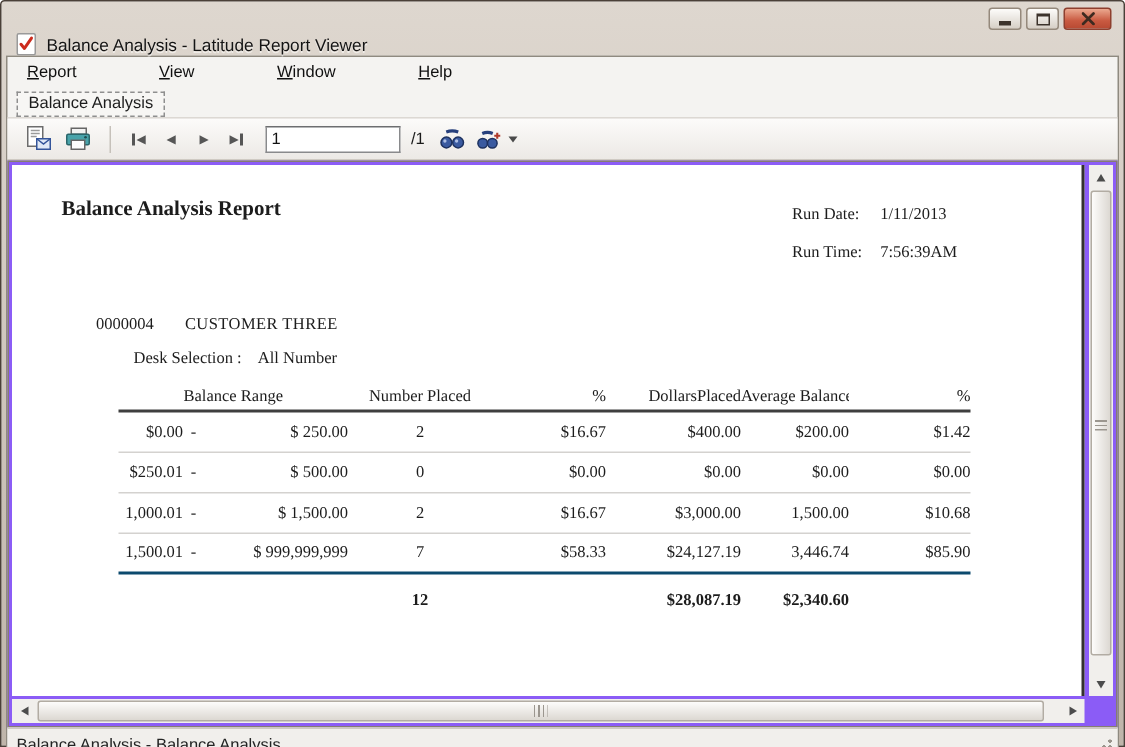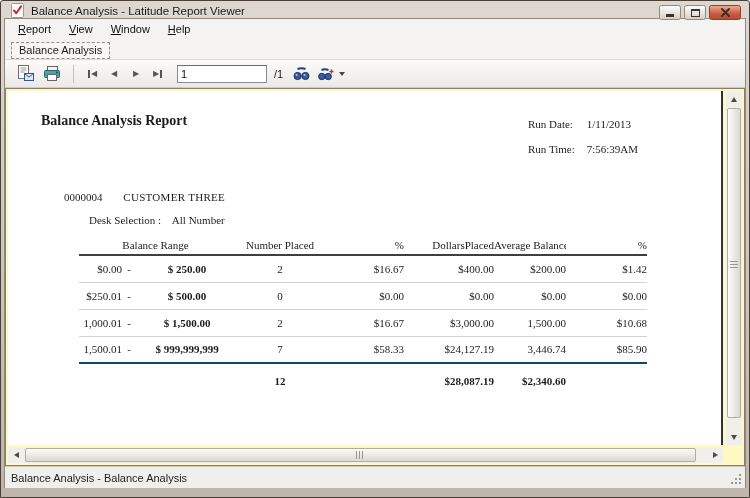--- a/index.html
+++ b/index.html
@@ -2,34 +2,34 @@
 <html><head>
 <meta charset="utf-8">
 <style>
   html,body{margin:0;padding:0;width:750px;height:498px;overflow:hidden;background:#fff;
     font-family:"Liberation Sans",sans-serif;}
   *{box-sizing:border-box;}
 
   
   .window{width:750px;height:498px;border:1px solid #4a4038;border-radius:3px 3px 0 0;
     background:linear-gradient(#ded7cf,#bfb5aa);padding:0 3px 3px;}
-  .titlebar{height:17px;display:flex;align-items:center;padding:2px 3px 0 6px;}
+  .titlebar{height:36px;display:flex;align-items:flex-end;padding:2px 3px 0 6px;}
   .app-icon{width:15px;height:15px;flex:0 0 auto;}
   .title-text{font-size:11.5px;color:#141414;margin-left:6px;flex:1;white-space:nowrap;
     text-shadow:0 1px 0 rgba(255,255,255,.55);}
   .win-buttons{display:flex;gap:3px;align-self:flex-start;margin-top:2px;margin-right:2px;}
   .win-btn{height:15px;border-radius:2.5px;display:flex;align-items:center;justify-content:center;cursor:default;}
   .win-btn.minb,.win-btn.maxb{width:22px;background:linear-gradient(#fdfcfa,#d6cfc6);border:1px solid #95897c;}
   .win-btn.closeb{width:32px;background:linear-gradient(#eba88f,#c95a41 60%,#b84a33);border:1px solid #8e3f2e;}
   .glyph-min{width:8px;height:3px;background:#3c332c;margin-top:6px;}
   .glyph-max{width:9px;height:8px;border:1px solid #3c332c;border-top-width:2px;background:transparent;}
 
   .client{height:470px;background:#f4f3f1;border:1px solid #8f8a80;}
 
-  .menubar{height:21px;display:flex;align-items:center;padding-left:4px;}
+  .menubar{height:21px;display:flex;align-items:center;padding-left:4px;gap:37px;}
   .menu-item{padding:2px 9px 3px;font-size:11px;color:#101010;}
   .menu-item u{text-decoration:underline;}
 
   .tabrow{height:19px;padding-left:6px;}
   .tab{display:inline-block;font-size:11px;color:#1c1c1c;padding:1px 7px 2px;
     border:1px dashed #8f8f8f;background:#f7f6f4;}
 
   .toolbar{height:29px;border-top:1px solid #dcd8d3;border-bottom:1px solid #cfcac3;
     background:linear-gradient(#fcfbfa,#ecE9e5);display:flex;align-items:center;padding-left:8px;}
   .tbtn{height:22px;display:flex;align-items:center;justify-content:center;padding:0 4px;border-radius:2px;}
@@ -37,21 +37,21 @@
   .nav-btn{width:22px;height:20px;display:flex;align-items:center;justify-content:center;color:#565656;}
   .nav-glyph{font-size:8px;line-height:1;}
   .nav-bar{width:2px;height:8px;background:#565656;margin:0 1px;}
   .page-box{width:90px;height:18px;border:1px solid #898a8c;border-top-color:#6d6e70;
     font:11px "Liberation Sans",sans-serif;padding:0 3px;margin-left:8px;background:#fff;color:#111;}
   .page-total{font-size:11px;color:#1a1a1a;margin-left:7px;}
   .caret-down{width:0;height:0;border-left:3.5px solid transparent;border-right:3.5px solid transparent;
     border-top:4px solid #4a4a4a;margin-left:4px;}
 
   
-  .viewer{position:relative;height:378px;border:1px solid #857d72;background:#fef9c3;}
+  .viewer{position:relative;height:378px;border:1px solid #857d72;background:#8b5cf6;}
   .page{position:absolute;left:2px;top:2px;right:21px;bottom:20px;background:#fff;
     border-right:2px solid #33312d;overflow:hidden;}
 
   
   .vscroll{position:absolute;top:2px;right:2px;width:16px;bottom:20px;background:#f1efec;}
   .hscroll{position:absolute;left:2px;right:21px;bottom:2px;height:16px;background:#f1efec;}
   .sc-btn{position:absolute;width:16px;height:16px;display:flex;align-items:center;justify-content:center;}
   .tri-up{width:0;height:0;border-left:3.5px solid transparent;border-right:3.5px solid transparent;border-bottom:5px solid #4c4c4c;}
   .tri-down{width:0;height:0;border-left:3.5px solid transparent;border-right:3.5px solid transparent;border-top:5px solid #4c4c4c;}
   .tri-left{width:0;height:0;border-top:3.5px solid transparent;border-bottom:3.5px solid transparent;border-right:5px solid #4c4c4c;}
@@ -78,21 +78,21 @@
 
   .rtable{position:absolute;top:144px;left:71px;border-collapse:collapse;table-layout:fixed;width:568px;
     font:11px "Liberation Serif",serif;}
   .rtable td{padding:0;height:27px;vertical-align:middle;overflow:hidden;white-space:nowrap;}
   .hrow td{height:20px;font-size:11px;border-bottom:2px solid #3f3f3f;vertical-align:bottom;padding-bottom:3px;}
   .drow td{border-bottom:1px solid #d4d2cf;}
   .drow.lastrow td{border-bottom:2px solid #0c4a6e;margin-top:16px;}
   .trow td{font-weight:bold;height:30px;border:none;vertical-align:middle;padding-top:4px;}
   .ta-r{text-align:right;}
   .ta-c{text-align:center;}
-  .ta-l{text-align:center;padding-left:6px !important;font-weight:bold;}
+  .ta-l{text-align:right;padding-left:6px !important;}
 
   
   .statusbar{height:22px;border-top:1px solid #cfcac3;background:#f1efec;display:flex;align-items:center;
     padding:0 6px;font-size:11px;color:#232323;position:relative;}
   .resize-grip{position:absolute;right:3px;bottom:3px;width:11px;height:11px;
     background:
       radial-gradient(circle at 9px 9px,#9a948c 1.2px,transparent 1.4px),
       radial-gradient(circle at 9px 5px,#9a948c 1.2px,transparent 1.4px),
       radial-gradient(circle at 5px 9px,#9a948c 1.2px,transparent 1.4px),
       radial-gradient(circle at 9px 1px,#9a948c 1.2px,transparent 1.4px),

